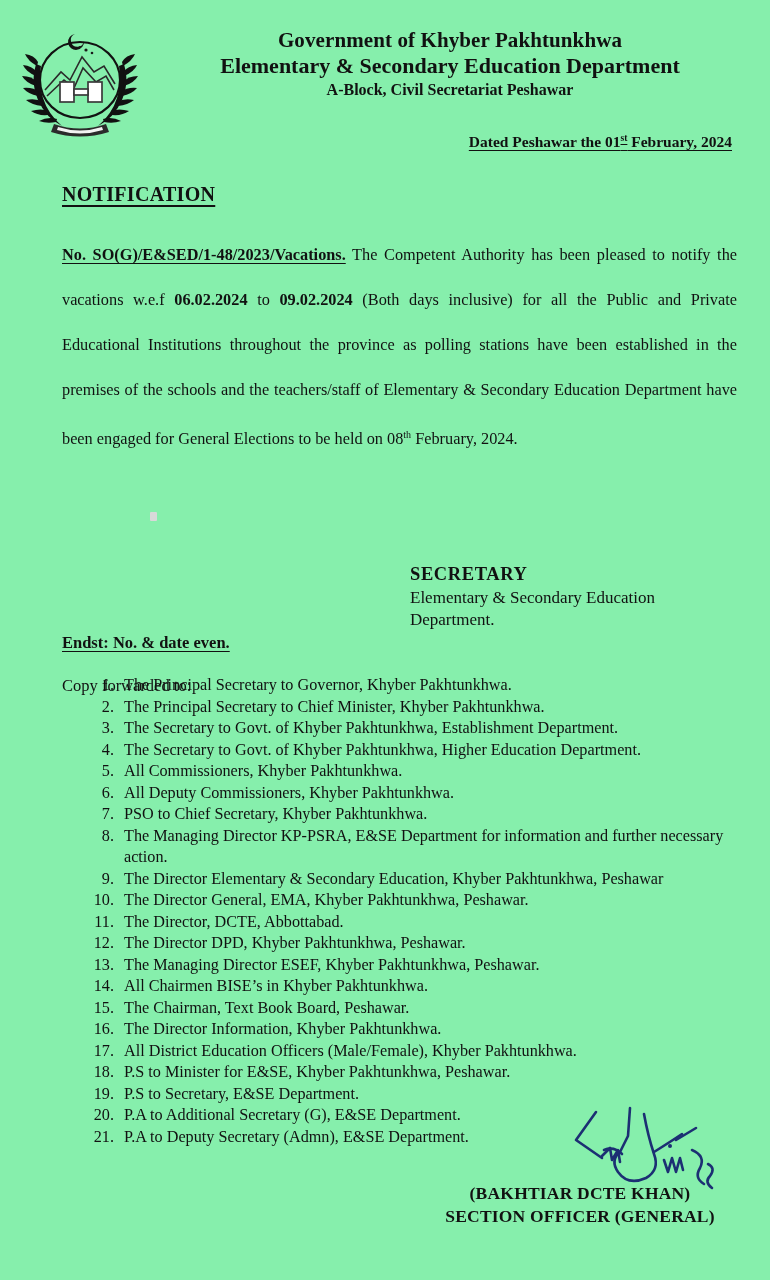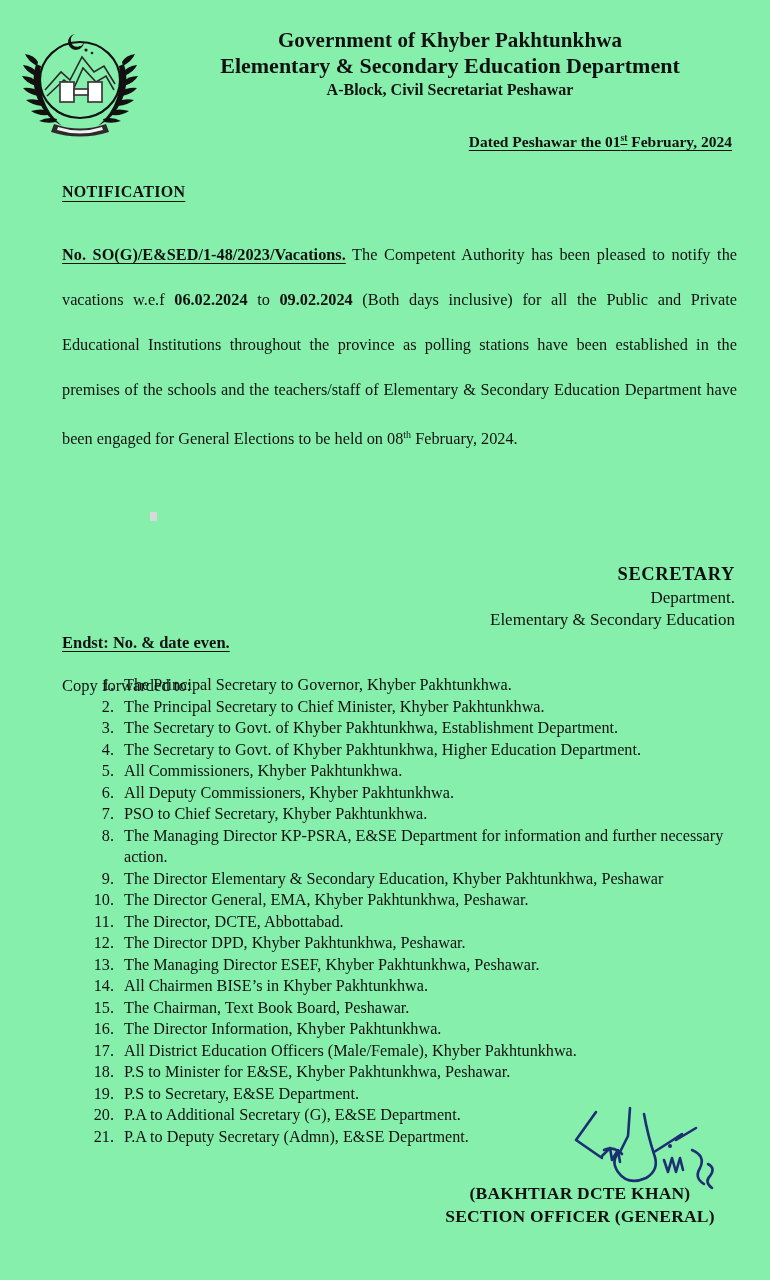--- a/index.html
+++ b/index.html
@@ -80,21 +80,21 @@
     vertical-align: super;
     text-decoration: underline;
     margin-top: 32px;
   }
 
   
   .notif-title {
     position: absolute;
     top: 183px;
     left: 62px;
-    font-size: 16px;
+    font-size: 20px;
     font-weight: bold;
     letter-spacing: .3px;
     text-decoration: underline;
     text-underline-offset: 4px;
   }
 
   
   .body-para {
     position: absolute;
     top: 232px;
@@ -115,23 +115,23 @@
   }
   .body-para sup {
     font-size: 10px;
     vertical-align: super;
   }
 
   
   .secretary-block {
     position: absolute;
     top: 562px;
-    left: 395px;
+    left: 410px;
     width: 340px;
-    text-align: right;
+    text-align: left;
     line-height: 1.33;
   }
   .sec-title {
     font-size: 18.5px;
     font-weight: bold;
     letter-spacing: .6px;
   }
   .sec-sub {
     font-size: 17px;
   }
@@ -292,22 +292,22 @@
   <div class="dated-line"><span>Dated Peshawar the 01</span><sup>st</sup><span> February, 2024</span></div>
 
   <div class="notif-title">NOTIFICATION</div>
 
   <div class="body-para"><span class="ref-no">No. SO(G)/E&amp;SED/1-48/2023/Vacations.</span><span> The Competent Authority has been pleased to notify the vacations w.e.f </span><span class="b">06.02.2024</span><span> to </span><span class="b">09.02.2024</span><span> (Both days inclusive) for all the Public and Private Educational Institutions throughout the province as polling stations have been established in the premises of the schools and the teachers/staff of Elementary &amp; Secondary Education Department have been engaged for General Elections to be held on 08</span><sup>th</sup><span> February, 2024.</span></div>
 
   <div class="stray-mark"></div>
 
   <div class="secretary-block">
     <div class="sec-title">SECRETARY</div>
+    <div class="sec-sub">Elementary &amp; Secondary Education</div>
     <div class="sec-sub">Department.</div>
-    <div class="sec-sub">Elementary &amp; Secondary Education</div>
   </div>
 
   <div class="endst-head">Endst: No. &amp; date even.</div>
   <div class="copy-fwd">Copy forwarded to:</div>
 
   <ul class="copy-list" id="copy-list">
       <li><span class="num">1.</span><span>The Principal Secretary to Governor, Khyber Pakhtunkhwa.</span></li>
       <li><span class="num">2.</span><span>The Principal Secretary to Chief Minister, Khyber Pakhtunkhwa.</span></li>
       <li><span class="num">3.</span><span>The Secretary to Govt. of Khyber Pakhtunkhwa, Establishment Department.</span></li>
       <li><span class="num">4.</span><span>The Secretary to Govt. of Khyber Pakhtunkhwa, Higher Education Department.</span></li>

